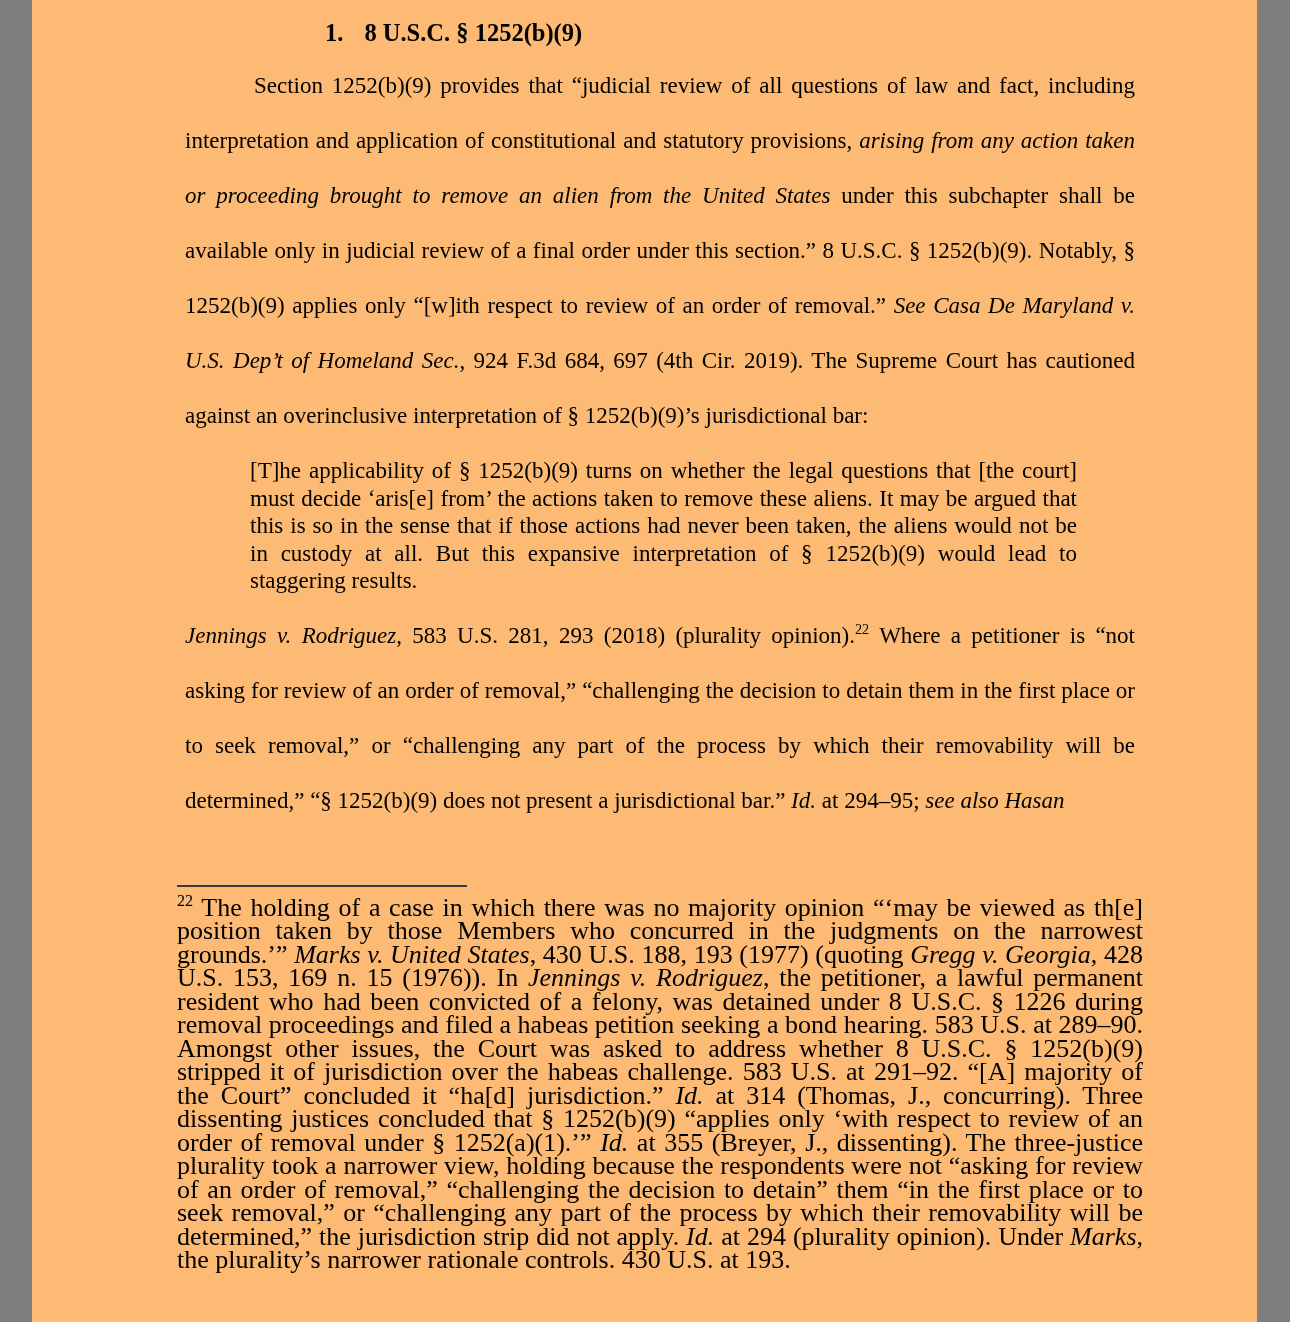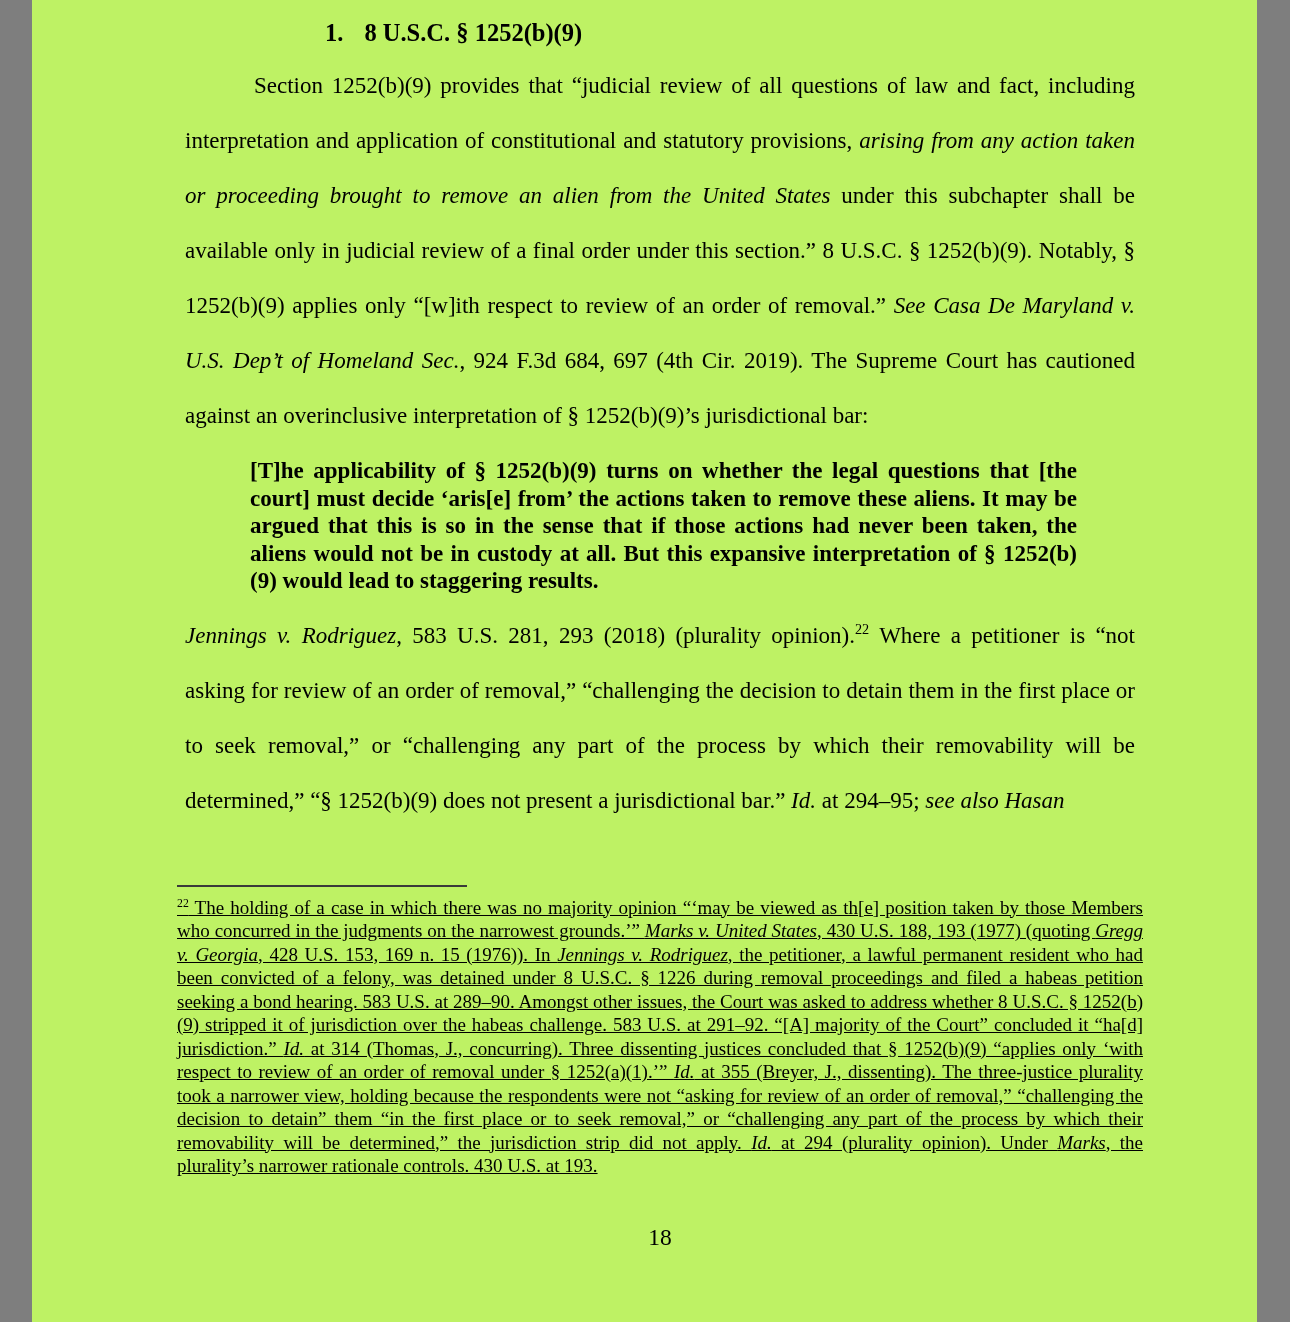--- a/index.html
+++ b/index.html
@@ -21,21 +21,21 @@
   }
   .gutter {
     flex: 0 0 auto;
     background: #7e7e7e;
     height: 100%;
   }
   .gutter.left  { width: 32px; }
   .gutter.right { width: 33px; }
   .paper {
     flex: 1 1 auto;
-    background: #bef264;
+    background: #fdba74;
     box-sizing: border-box;
     padding: 18px 114px 0 145px;
   }
   .heading {
     margin: 0 0 0 148px;
     font-weight: bold;
     font-size: 24.5px;
     line-height: 30px;
     white-space: nowrap;
   }
@@ -54,40 +54,38 @@
     text-indent: 69px;
   }
   .para2 {
     margin-top: 13px;
   }
   blockquote.quote {
     margin: 14px 66px 0 73px;
     font-size: 23px;
     line-height: 27.5px;
     text-align: justify;
-    font-weight: bold;
   }
   em { font-style: italic; }
   sup {
     font-size: 0.62em;
     line-height: 0;
     vertical-align: super;
   }
   hr.fn-sep {
     width: 290px;
     margin: 57px 0 9px 0;
     border: none;
     border-top: 2.5px solid #3a3a3a;
   }
   .footnote {
     margin: 0;
-    font-size: 19px;
+    font-size: 26px;
     line-height: 23.5px;
     text-align: justify;
-    text-decoration: underline;
   }
   .page-number {
     margin-top: 44px;
     text-align: center;
     font-size: 23.5px;
     line-height: 30px;
   }
 </style>
 </head>
 <body>

